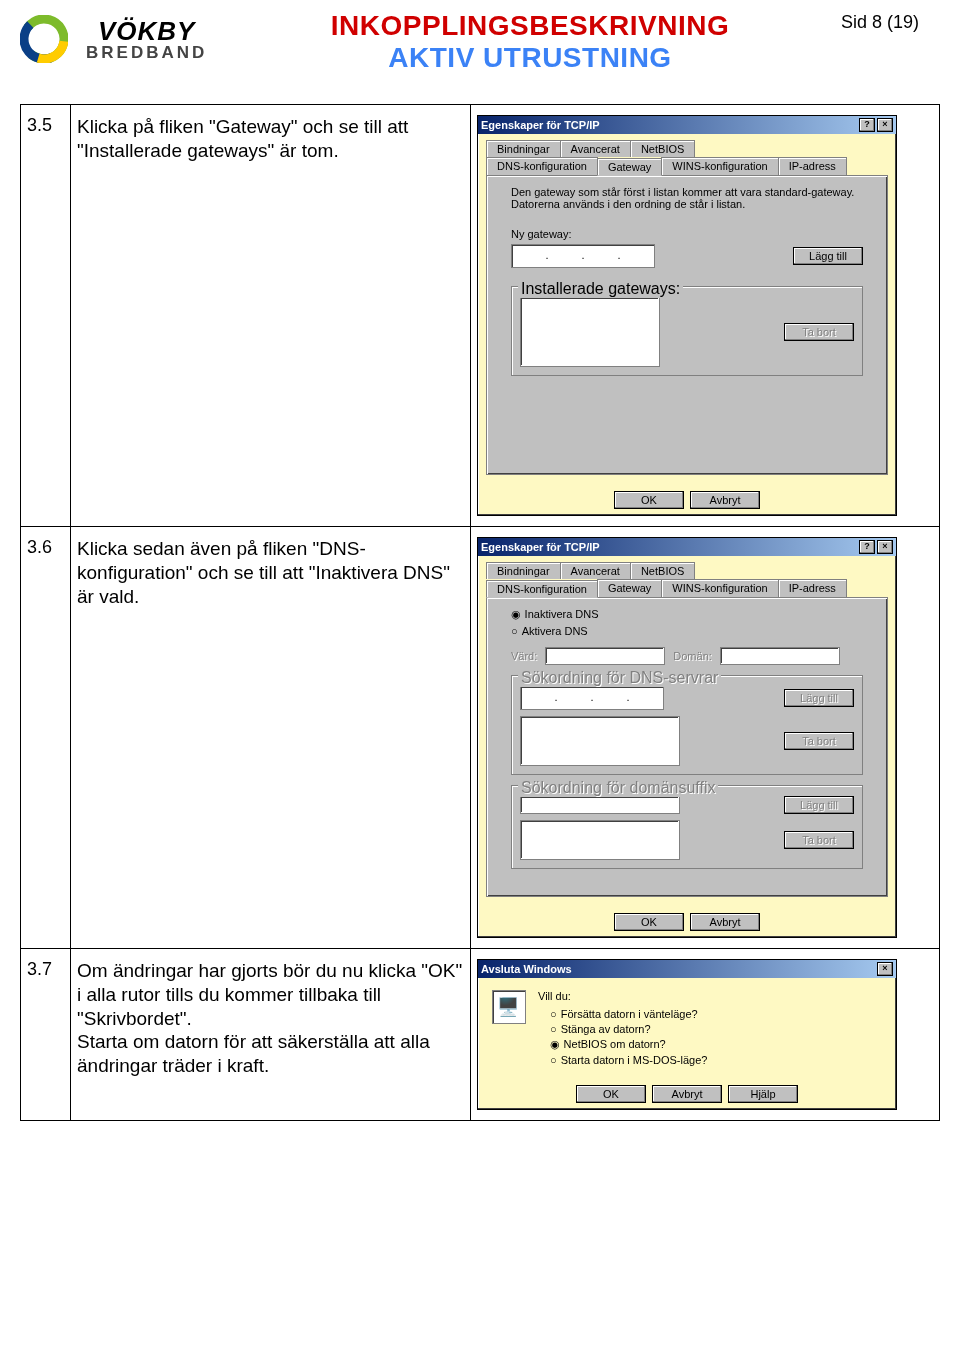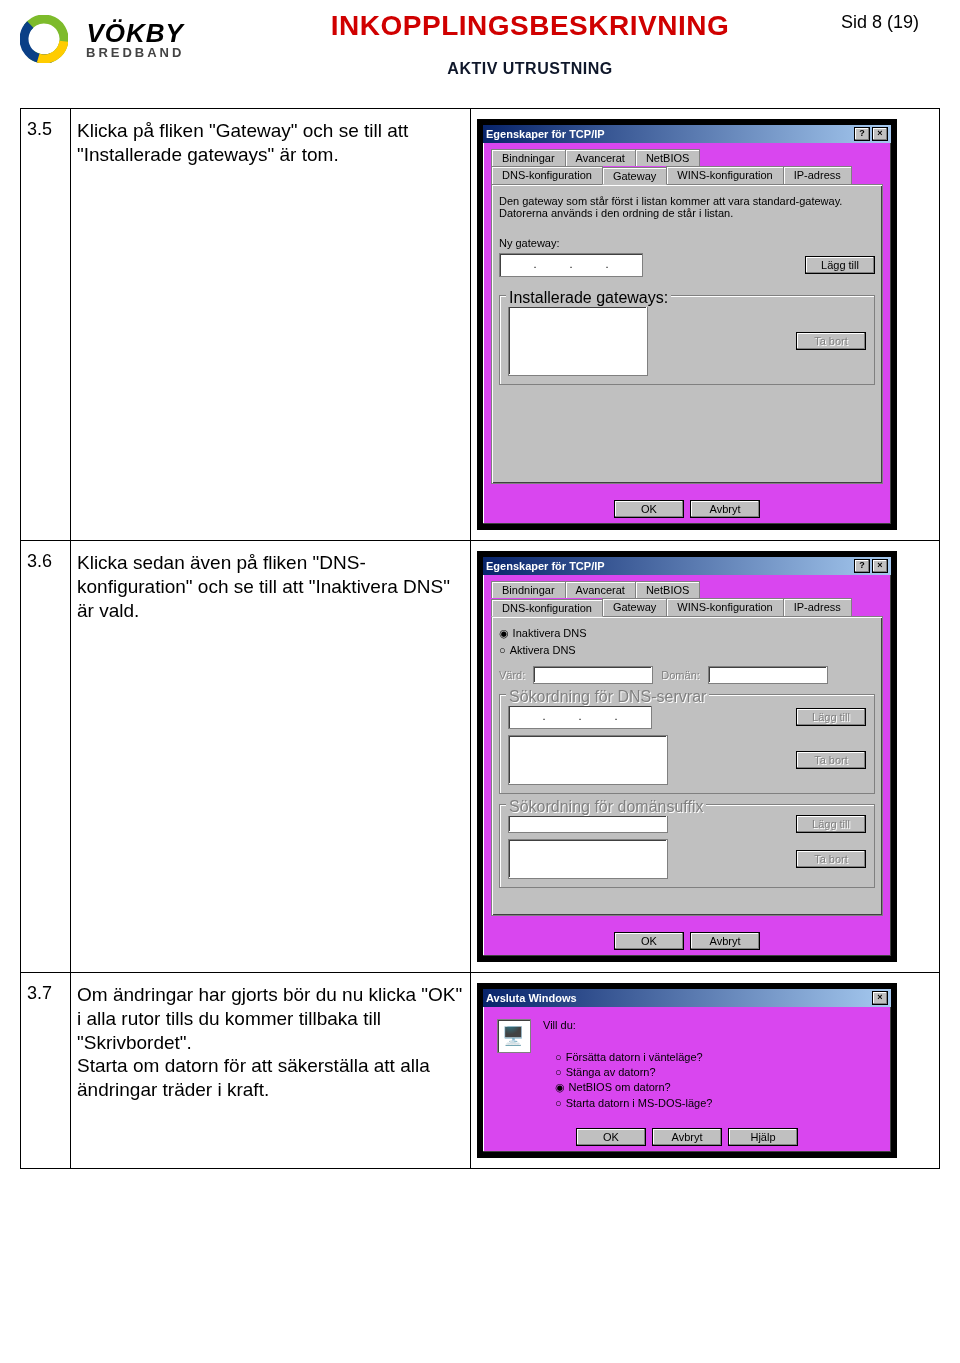--- a/index.html
+++ b/index.html
@@ -32,46 +32,46 @@
     position: relative;
   }
   .logo-ring svg { width: 48px; height: 48px; }
   .logo-text {
     display: flex;
     flex-direction: column;
     align-items: center;
     line-height: 1;
   }
   .logo-main { font-size: 26px; font-weight: 900; font-style: italic; letter-spacing: 1px; }
-  .logo-sub  { font-size: 13px; font-weight: 700; letter-spacing: 3px; color:#444;}
+  .logo-sub  { font-size: 17px; font-weight: 700; letter-spacing: 3px; color:#444;}
   .title-area { flex: 1; text-align: center; }
   .doc-title  { color: #d00000; font-weight: 700; font-size: 28px; letter-spacing: .5px;}
-  .doc-subtitle{ color: #0f172a; font-weight: 700; font-size: 16px; margin-top: 18px; letter-spacing: .5px;}
+  .doc-subtitle{ color: #3b82f6; font-weight: 700; font-size: 28px; letter-spacing: .5px;}
   .page-num { width: 120px; text-align: center; font-size: 18px; padding-top: 2px;}
   
   table.steps {
     border-collapse: collapse;
     width: 100%;
     margin-top: 30px;
   }
   table.steps td {
     border: 1px solid #000;
     vertical-align: top;
     padding: 10px 6px;
   }
   .col-num  { width: 50px; margin-top: 22px; }
   .col-text { width: 400px; font-size: 19px; line-height: 1.25;}
   .col-img  { width: auto; background:#fff;}
 
   
   .win9x-font { font-family: Tahoma, "MS Sans Serif", Arial, sans-serif; font-size: 11px; }
   .dlg {
     width: 420px;
-    border: 6px solid #000000;
-    background: #d946ef;
+    border: 1px solid #000000;
+    background: #fef9c3;
     box-shadow: inset -1px -1px #404040, inset 1px 1px #fff;
   }
   .titlebar {
     background: linear-gradient(to right,#08246b,#a6caf0);
     color: #fff;
     padding: 2px 3px;
     display: flex;
     align-items: center;
     font-weight: 700;
   }
@@ -88,21 +88,21 @@
   .tab {
     padding:2px 10px; background:#c0c0c0;
     border:1px solid #808080; border-bottom:none;
     box-shadow: inset 1px 1px #fff;
     margin-right:-1px; font-size:11px;
   }
   .tab.active { background:#c0c0c0; position:relative; top:1px; border-bottom:1px solid #c0c0c0;}
   .tabpanel {
     border:1px solid #808080;
     box-shadow: inset 1px 1px #fff, inset -1px -1px #404040;
-    padding: 10px 7px 8px;
+    padding: 10px 24px 8px;
     background:#c0c0c0;
     min-height: 300px;
     font-size:11px;
   }
   .btn9x {
     display:inline-block; min-width:70px; padding:2px 8px;
     background:#c0c0c0;
     border:1px solid #000;
     box-shadow: inset -1px -1px #808080, inset 1px 1px #fff;
     text-align:center; font-size:11px;
@@ -319,21 +319,21 @@
 
         <div class="dlg dlg-small win9x-font">
           <div class="titlebar">
             <span>Avsluta Windows</span>
             <span class="spacer"></span>
             <span class="title-btn">×</span>
           </div>
           <div class="shutdown-body">
             <div class="shutdown-icon">🖥️</div>
             <div>
-              <div style="margin-bottom:20px;">Vill du:</div>
+              <div style="margin-bottom:6px;">Vill du:</div>
               <div class="shutdown-opts">
                 <div class="radio"><span>Försätta datorn i vänteläge?</span></div>
                 <div class="radio"><span>Stänga av datorn?</span></div>
                 <div class="radio sel"><span>NetBIOS om datorn?</span></div>
                 <div class="radio"><span>Starta datorn i MS-DOS-läge?</span></div>
               </div>
             </div>
           </div>
           <div class="dlg-footer">
             <span class="btn9x">OK</span>

